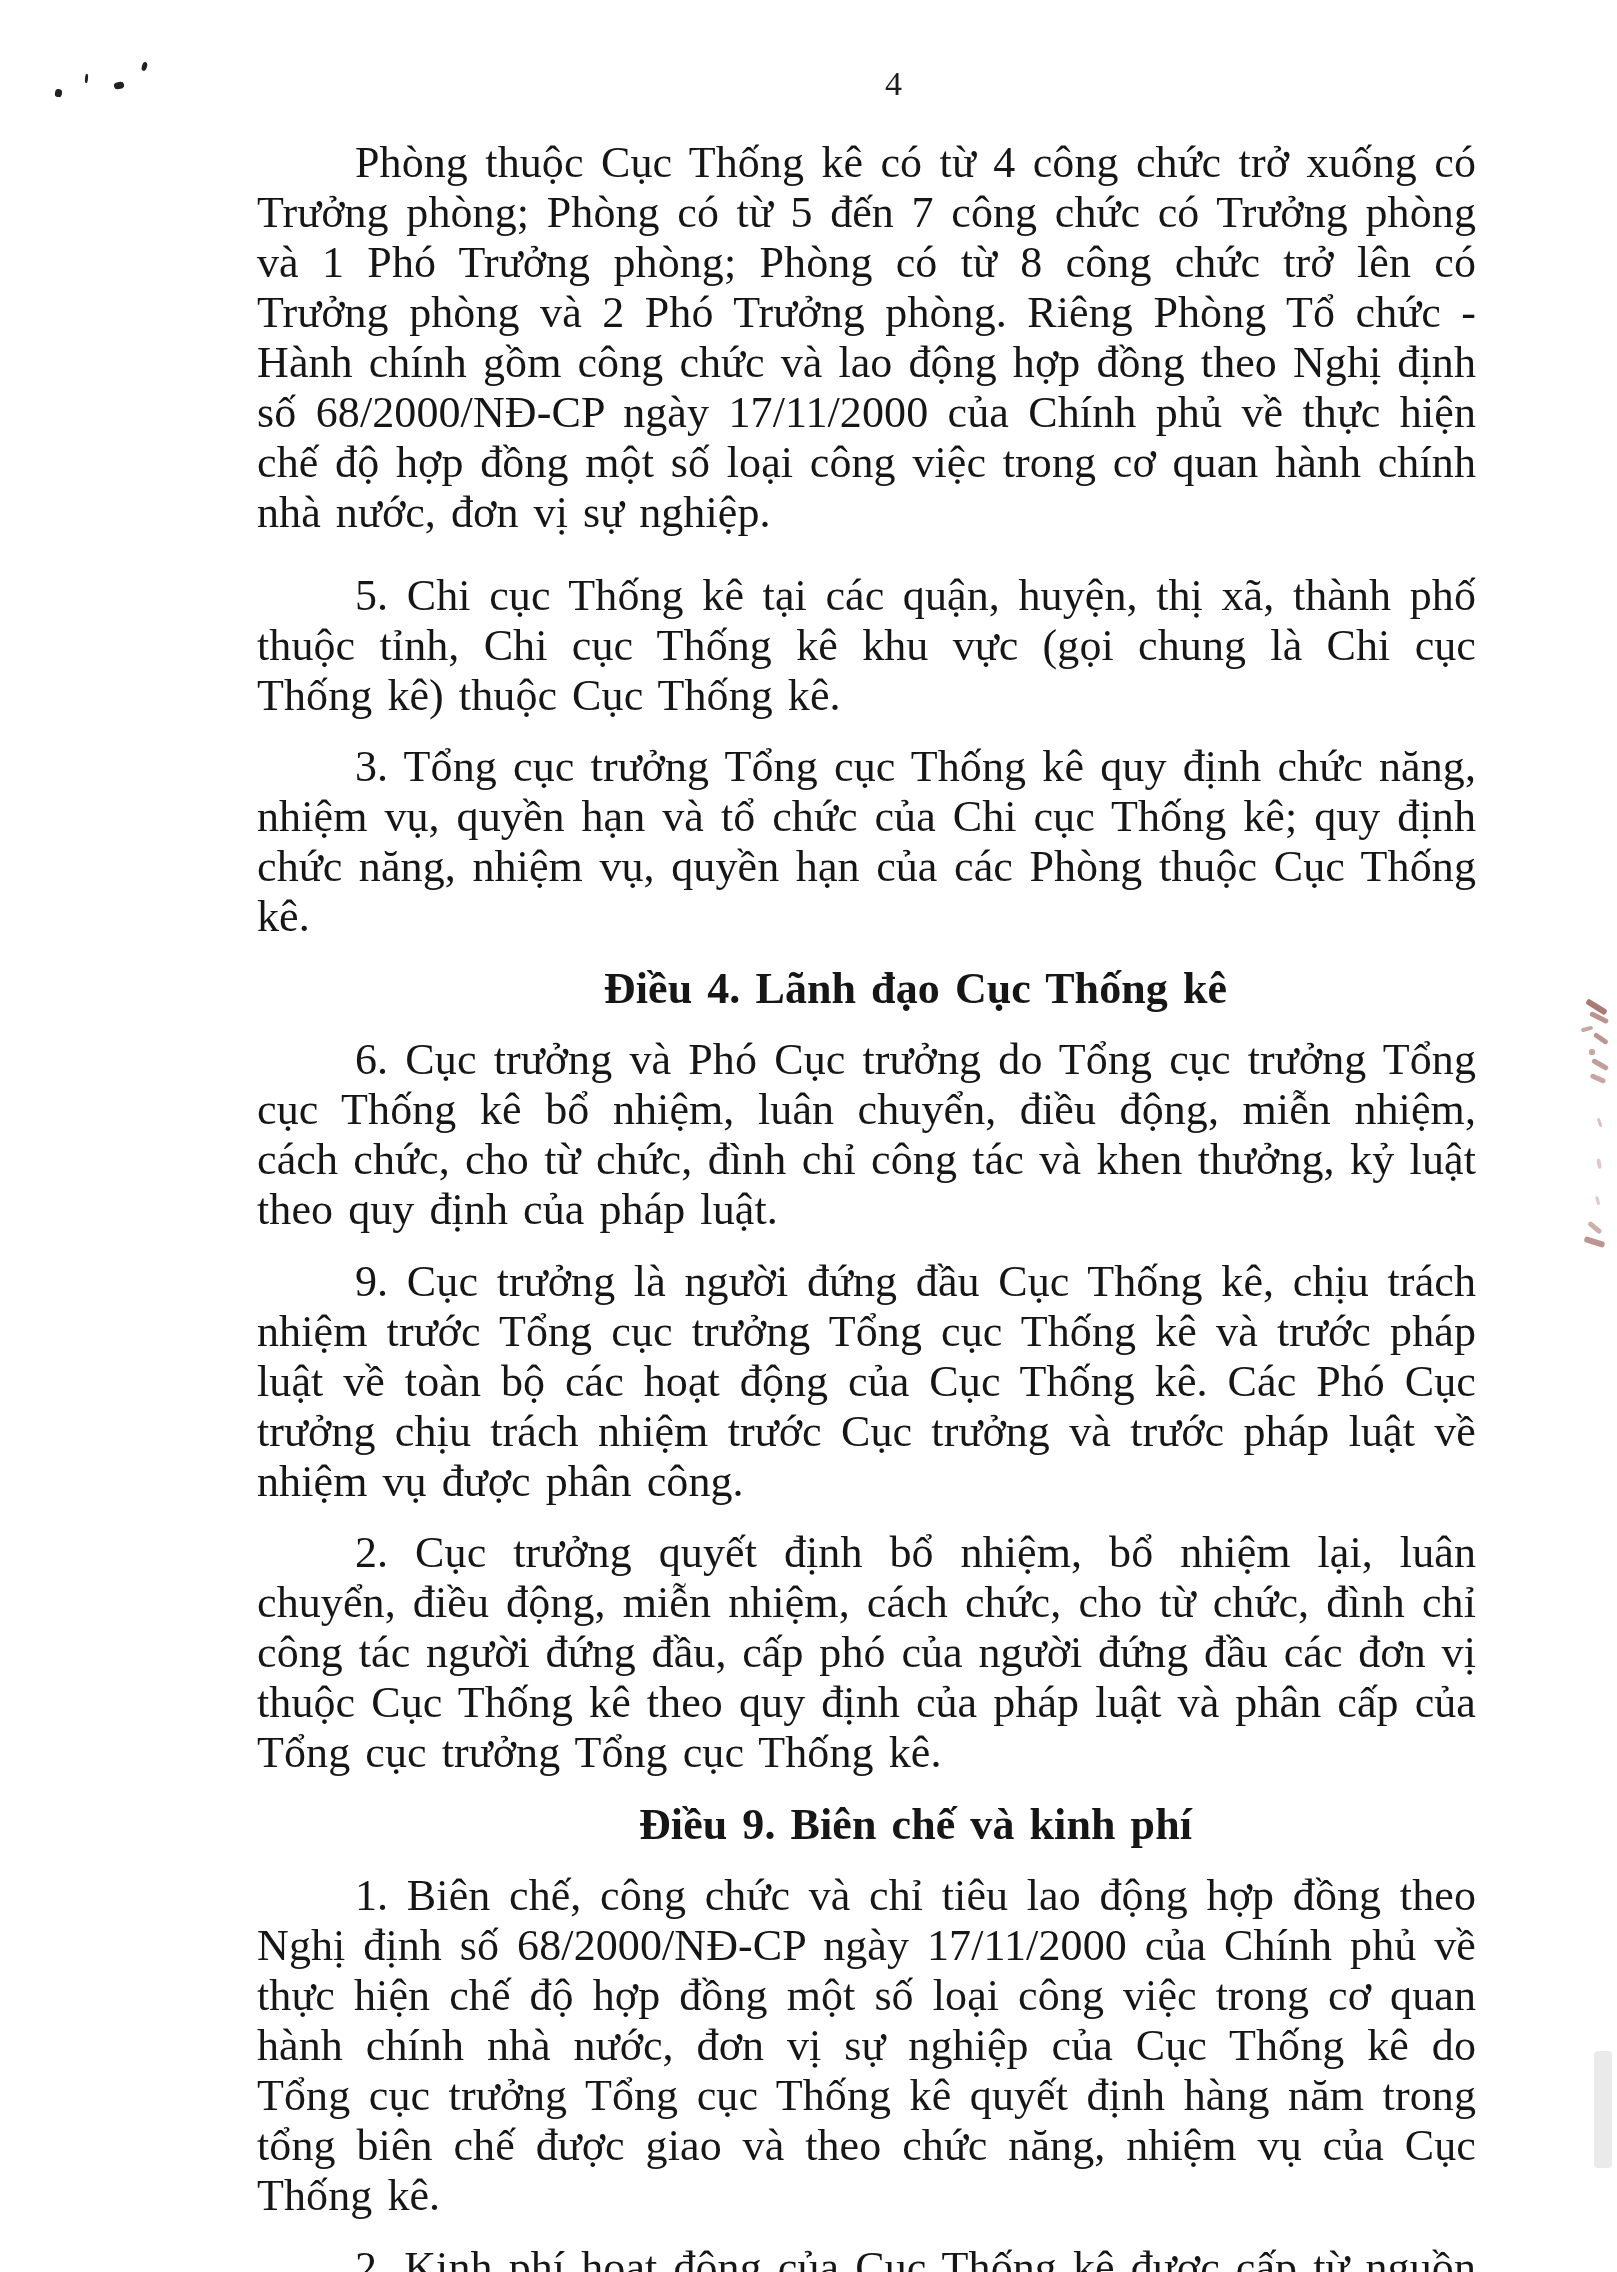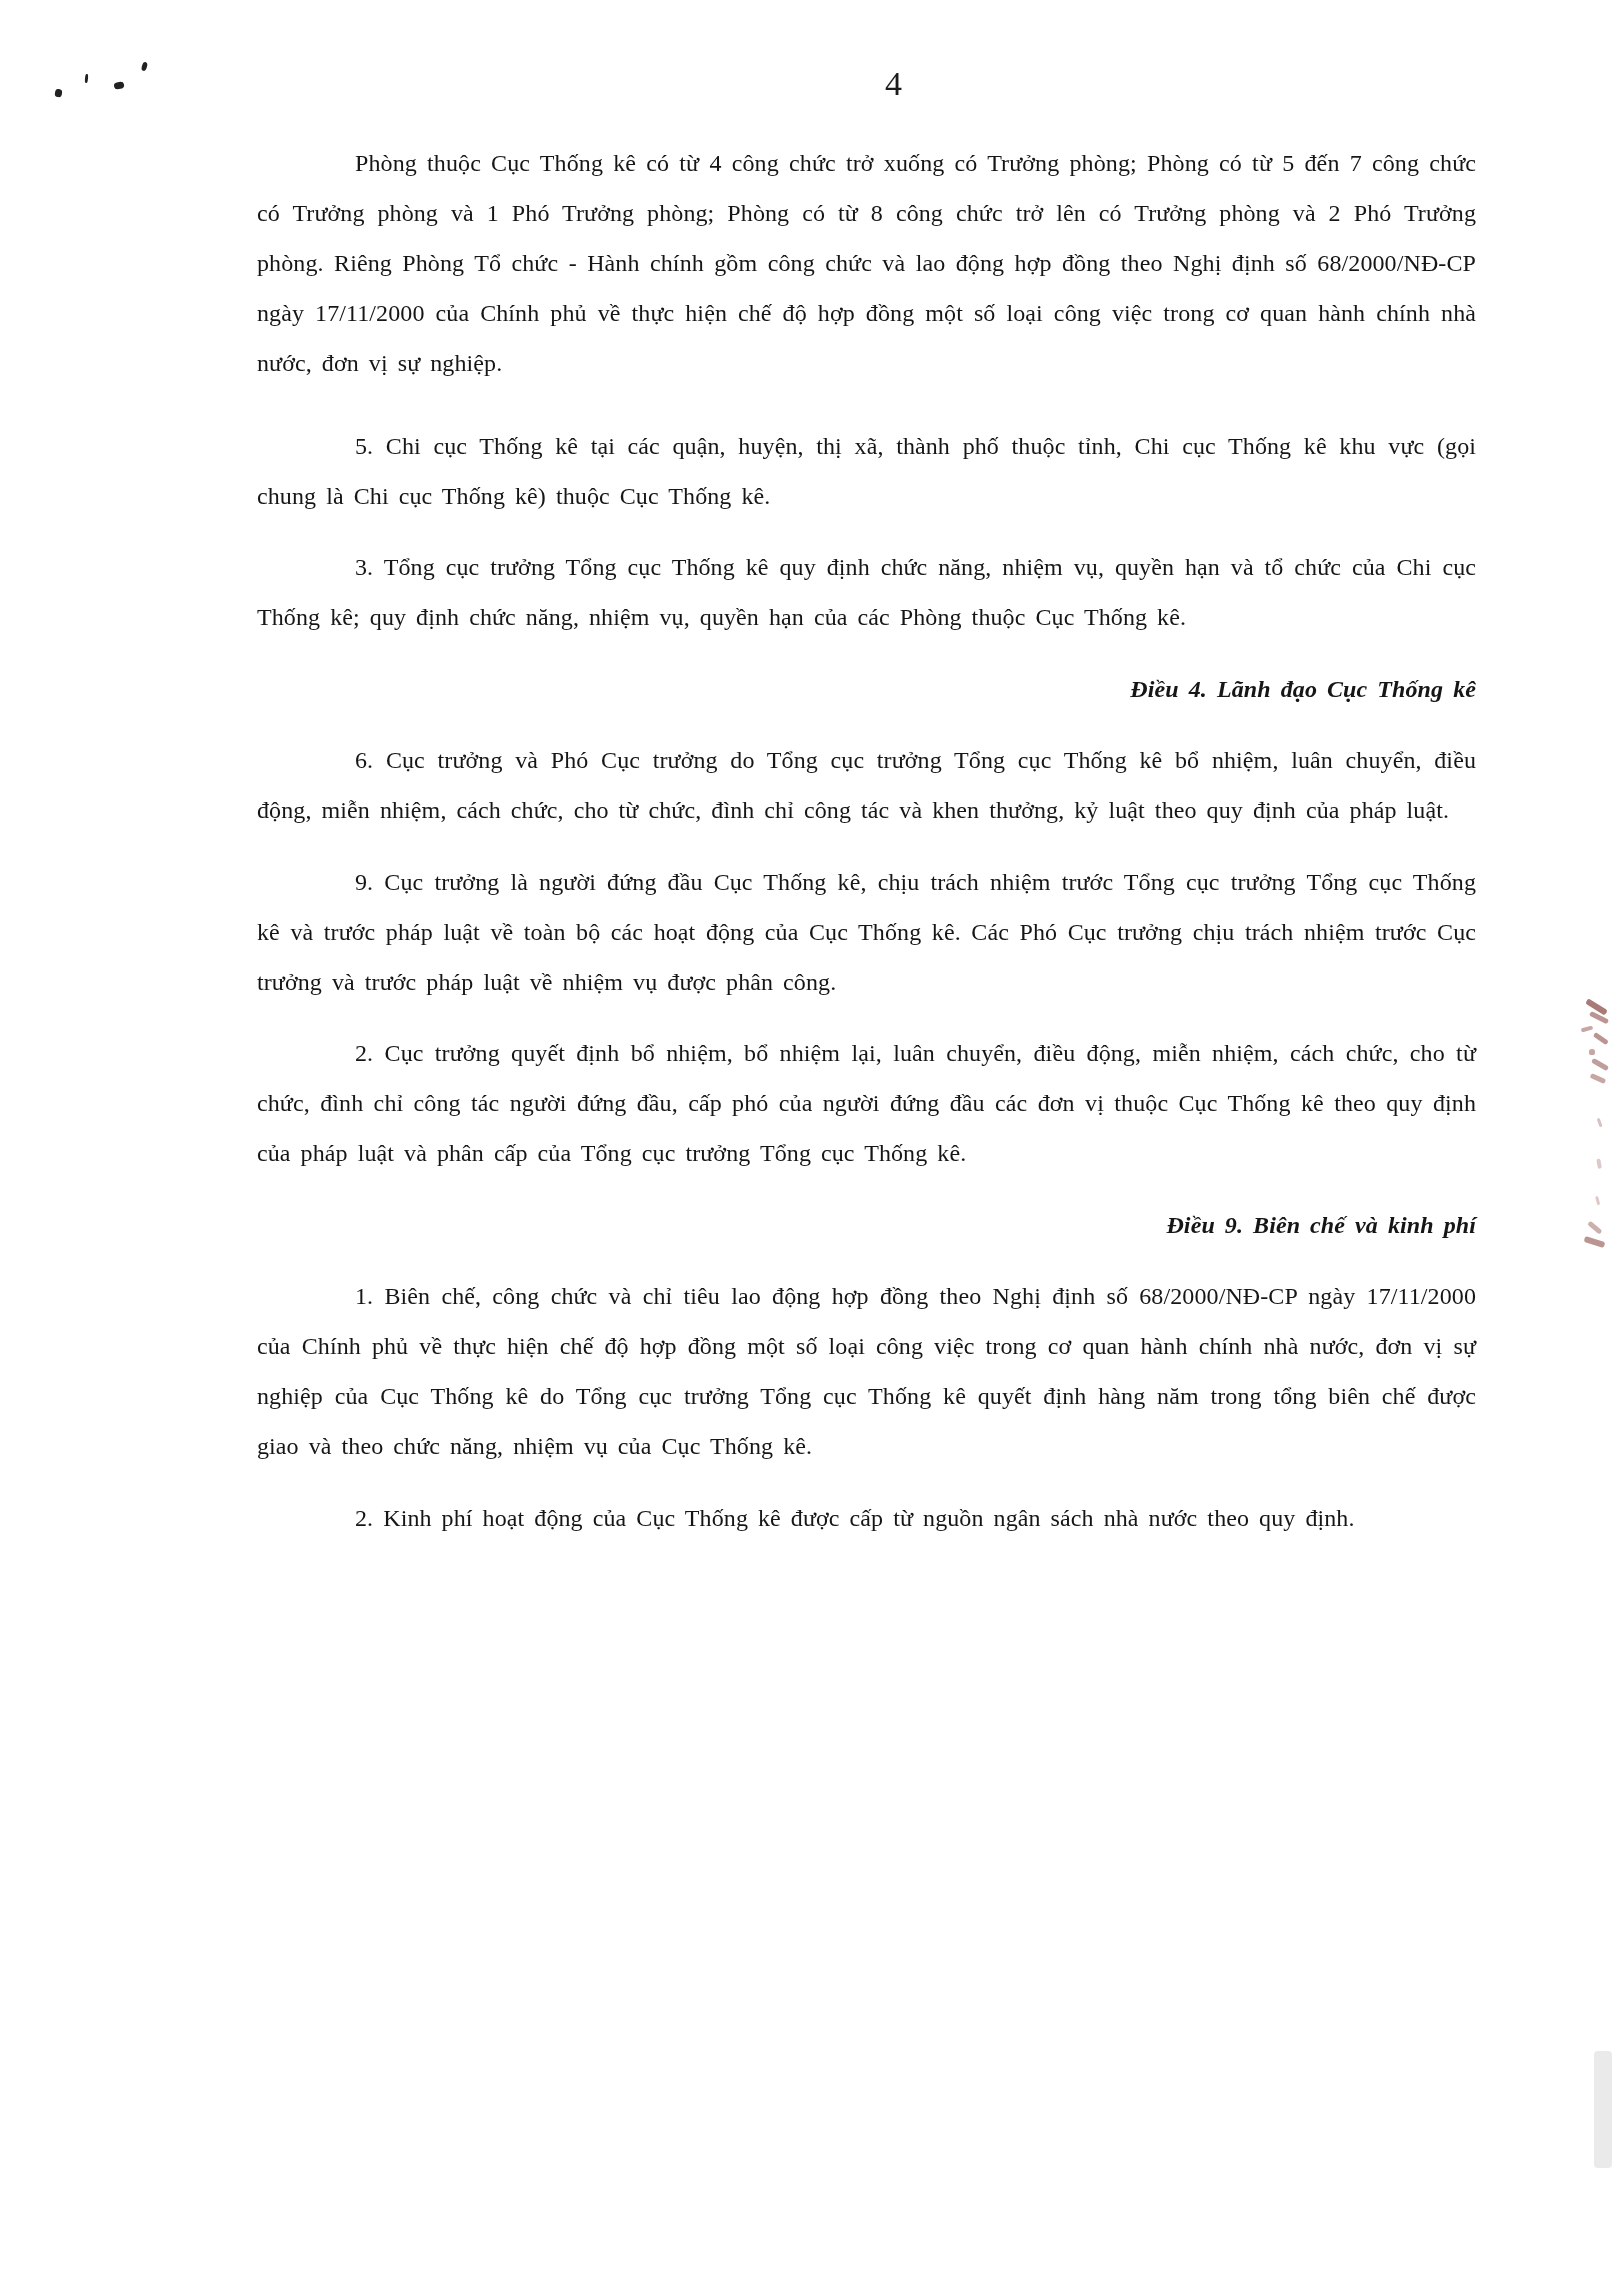--- a/index.html
+++ b/index.html
@@ -24,35 +24,34 @@
     color: #1c1c1c;
   }
   .content {
     position: absolute;
     left: 257px;
     top: 138px;
     width: 1219px;
     color: #161616;
   }
   .para, .heading {
-    font-size: 24px;
+    font-size: 44px;
     line-height: 50px;
     margin: 0 0 21.5px 0;
     text-indent: 98px;
     text-align: justify;
     word-spacing: 3.9px;
     letter-spacing: 0.1px;
   }
   .para.first {
     margin-bottom: 32.5px;
   }
   .heading {
     font-weight: bold;
-    text-align: right;
-    font-style: italic;
+    text-align: center;
   }
   
   .speck {
     position: absolute;
     background: #222222;
     border-radius: 45%;
   }
   .speck.s1 { left: 142px; top: 62px;  width: 5.2px;  height: 8.5px; transform: rotate(15deg); }
   .speck.s2 { left: 85px; top: 74px; width: 2.6px;  height: 9px; transform: rotate(5deg); }
   .speck.s3 { left: 114px; top: 82px; width: 9.8px; height: 6.5px; transform: rotate(-10deg); }

